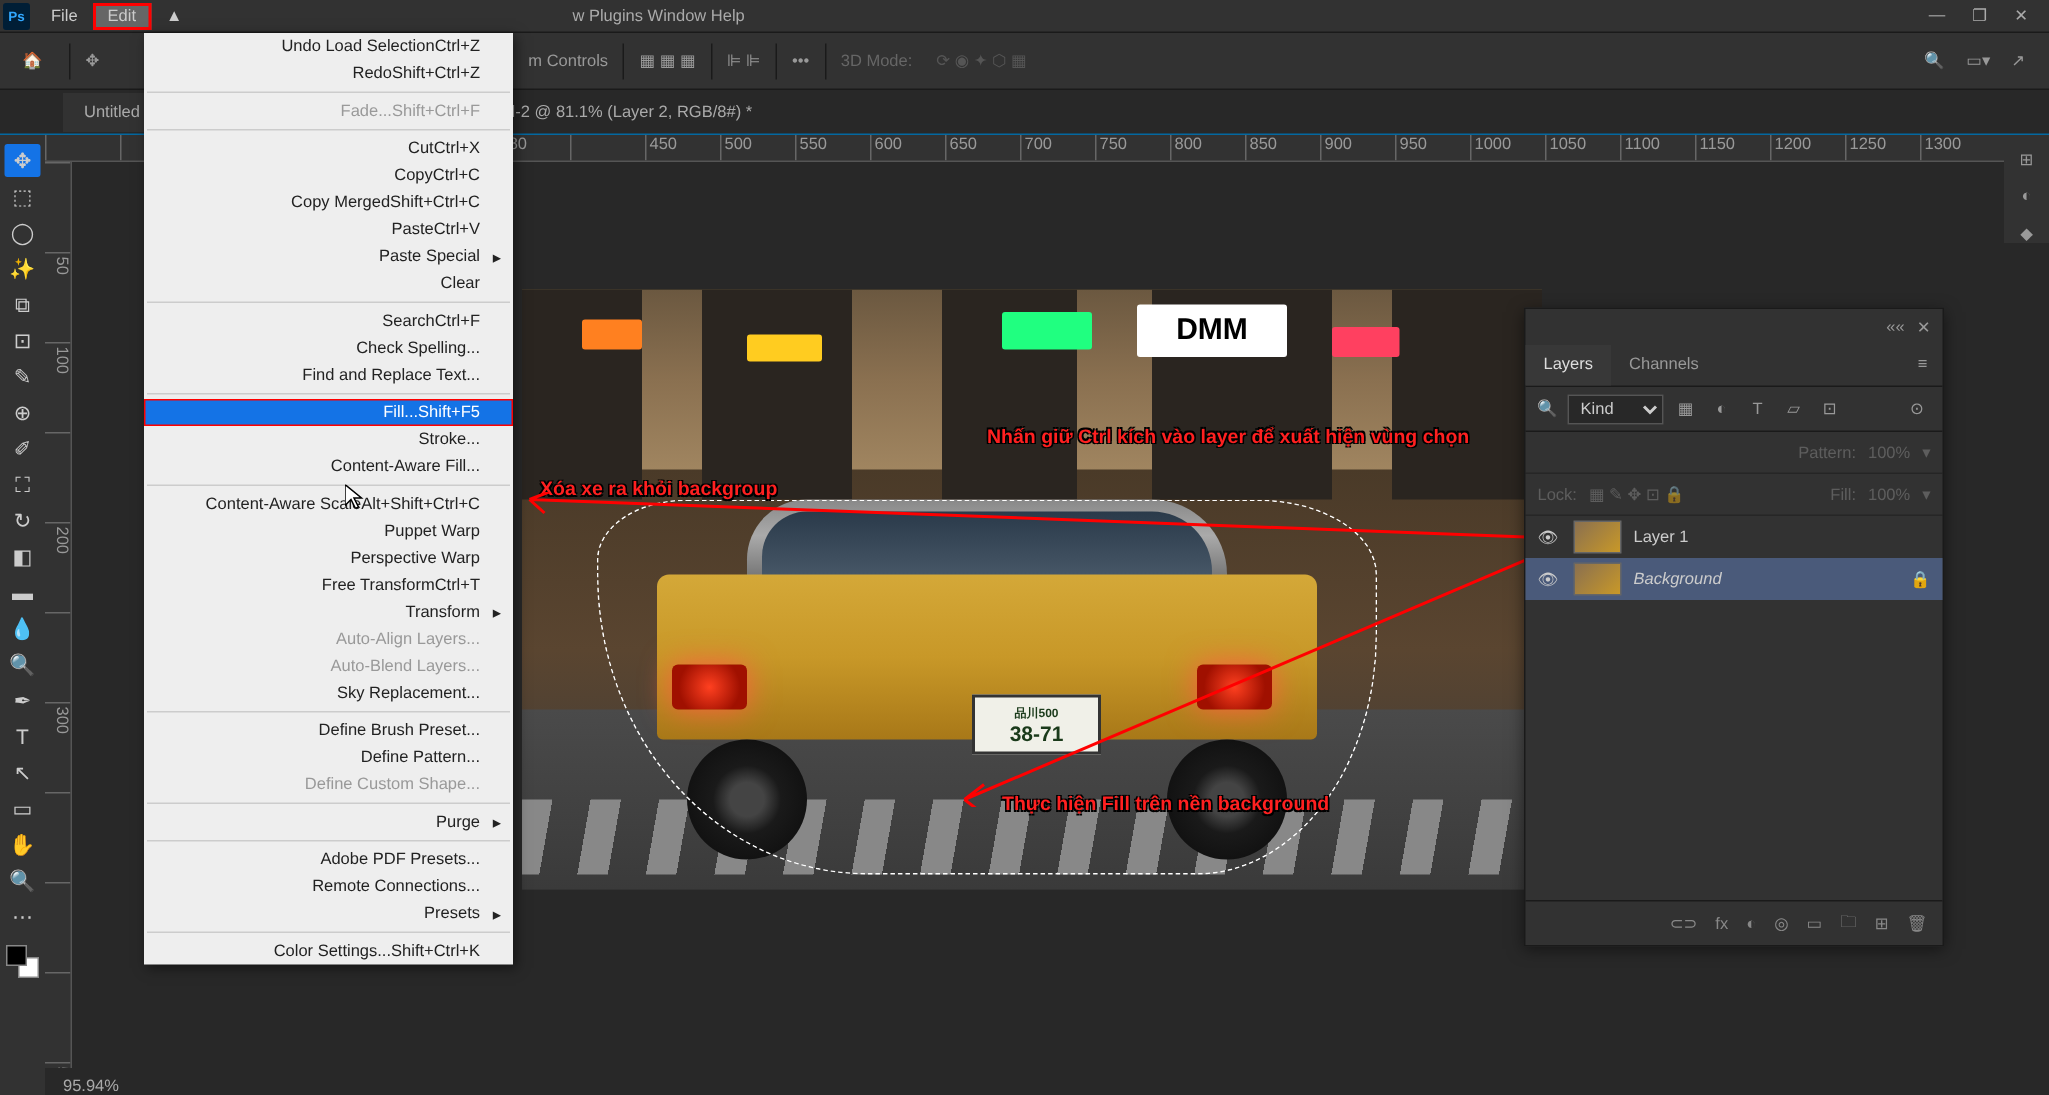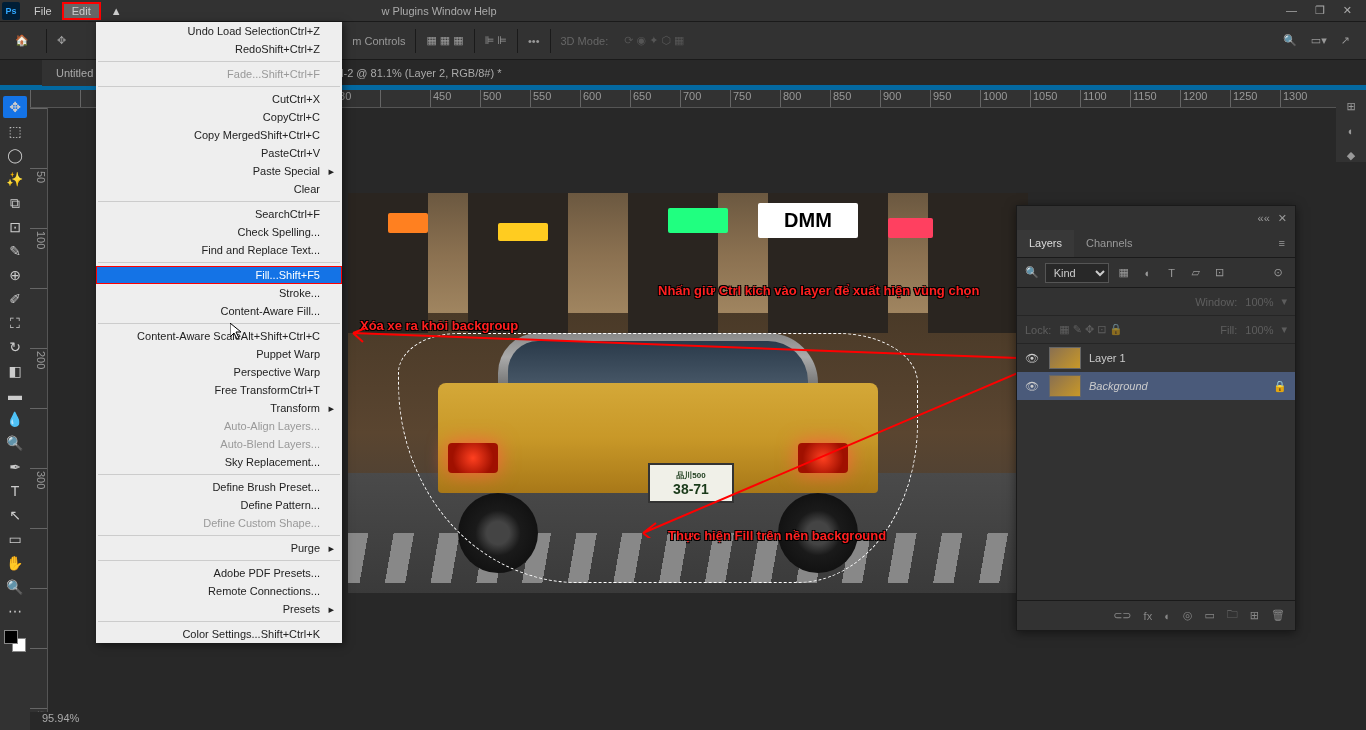--- a/index.html
+++ b/index.html
@@ -6,21 +6,21 @@
 body{background:#323232;color:#ccc;width:1366px;height:730px;overflow:hidden;position:relative}
 .menubar{height:22px;background:#323232;display:flex;align-items:center;padding-left:2px;border-bottom:1px solid #1a1a1a}
 .ps-icon{width:18px;height:18px;background:#001e36;color:#31a8ff;display:flex;align-items:center;justify-content:center;font-weight:bold;font-size:9px;margin-right:4px;border-radius:2px}
 .menu-item{padding:3px 10px;cursor:default}
 .menu-item.highlighted{background:#666;border:2px solid red;padding:1px 8px}
 .window-controls{margin-left:auto;display:flex;gap:18px;padding-right:14px;color:#aaa;font-size:14px}
 .toolbar{height:38px;background:#323232;display:flex;align-items:center;border-bottom:1px solid #1a1a1a;padding-left:8px;gap:6px;color:#999}
 .tb-home{width:28px;height:28px;display:flex;align-items:center;justify-content:center}
 .tb-sep{width:1px;height:24px;background:#1a1a1a;margin:0 4px}
 .tb-right{margin-left:auto;display:flex;gap:14px;padding-right:16px;align-items:center}
-.tabs{height:30px;background:#282828;display:flex;align-items:center;padding-left:42px;border-bottom:5px solid #0369a1}
+.tabs{height:30px;background:#282828;display:flex;align-items:center;padding-left:42px;border-bottom:1px solid #0369a1}
 .tab{padding:7px 14px;color:#aaa;font-size:11px}
 .tab.active{background:#323232}
 .left-tools{position:absolute;left:0;top:90px;width:30px;background:#323232;display:flex;flex-direction:column;align-items:center;gap:2px;padding-top:6px;height:640px}
 .tool{width:24px;height:22px;display:flex;align-items:center;justify-content:center;color:#ccc;font-size:14px;cursor:default}
 .tool.sel{background:#1473e6;border-radius:2px}
 .color-sw{width:22px;height:22px;position:relative;margin-top:6px}
 .sw-fg{position:absolute;width:14px;height:14px;background:#000;border:1px solid #888;top:0;left:0}
 .sw-bg{position:absolute;width:14px;height:14px;background:#fff;border:1px solid #888;bottom:0;right:0}
 .ruler-h{position:absolute;left:30px;top:90px;right:0;height:18px;background:#323232;border-bottom:1px solid #555;display:flex;overflow:hidden;font-size:9px;color:#999}
 .ruler-h span{width:50px;flex-shrink:0;border-left:1px solid #666;padding-left:2px}
@@ -64,21 +64,21 @@
 .lp-layer{height:28px;display:flex;align-items:center;gap:8px;padding:0 8px}
 .lp-layer.selected{background:#4a5a7a}
 .lp-eye{width:16px;color:#ccc}
 .lp-thumb{width:32px;height:22px;background:linear-gradient(135deg,#8a7050,#c89828);border:1px solid #666}
 .lp-name{flex:1;font-size:11px}
 .lp-name.italic{font-style:italic}
 .lp-lock{color:#aaa}
 .lp-spacer{height:200px}
 .lp-footer{height:30px;display:flex;align-items:center;justify-content:flex-end;gap:12px;padding:0 10px;border-top:1px solid #1a1a1a;color:#888;font-size:12px}
 .right-dock{position:absolute;right:0;top:90px;width:30px;background:#323232;display:flex;flex-direction:column;align-items:center;gap:12px;padding-top:10px;color:#999}
-.statusbar{position:absolute;left:30px;bottom:0;right:0;height:18px;background:#282828;display:flex;align-items:flex-start;padding-left:12px;color:#aaa;font-size:10px}
+.statusbar{position:absolute;left:30px;bottom:0;right:0;height:18px;background:#282828;display:flex;align-items:flex-end;padding-left:12px;color:#aaa;font-size:10px}
 </style>
 </head>
 <body>
 
 <div class="menubar">
   <div class="ps-icon">Ps</div>
   <div class="menu-item">File</div>
   <div class="menu-item highlighted">Edit</div>
   <div class="menu-item">▲</div>
   <span style="margin-left:250px;color:#aaa">w  Plugins  Window  Help</span>
@@ -373,21 +373,21 @@
     <select><option>Kind</option></select>
     <span class="lp-filter-icon">▦</span>
     <span class="lp-filter-icon">◐</span>
     <span class="lp-filter-icon">T</span>
     <span class="lp-filter-icon">▱</span>
     <span class="lp-filter-icon">⊡</span>
     <span class="lp-filter-icon" style="margin-left:auto">⊙</span>
   </div>
   <div class="lp-row disabled">
     <span style="flex:1"></span>
-    <span>Window:</span>
+    <span>Pattern:</span>
     <span>100%</span>
       <span>▾</span>
   </div>
   <div class="lp-row disabled">
     <span>Lock:</span>
     <span>▦ ✎ ✥ ⊡ 🔒</span>
     <span style="flex:1"></span>
     <span>Fill:</span>
     <span>100%</span>
       <span>▾</span>

